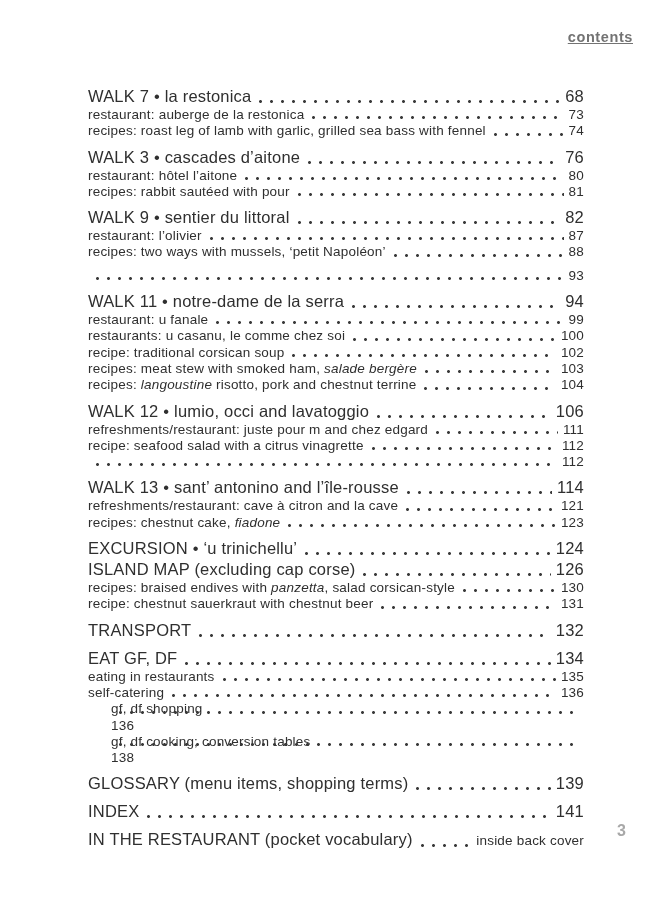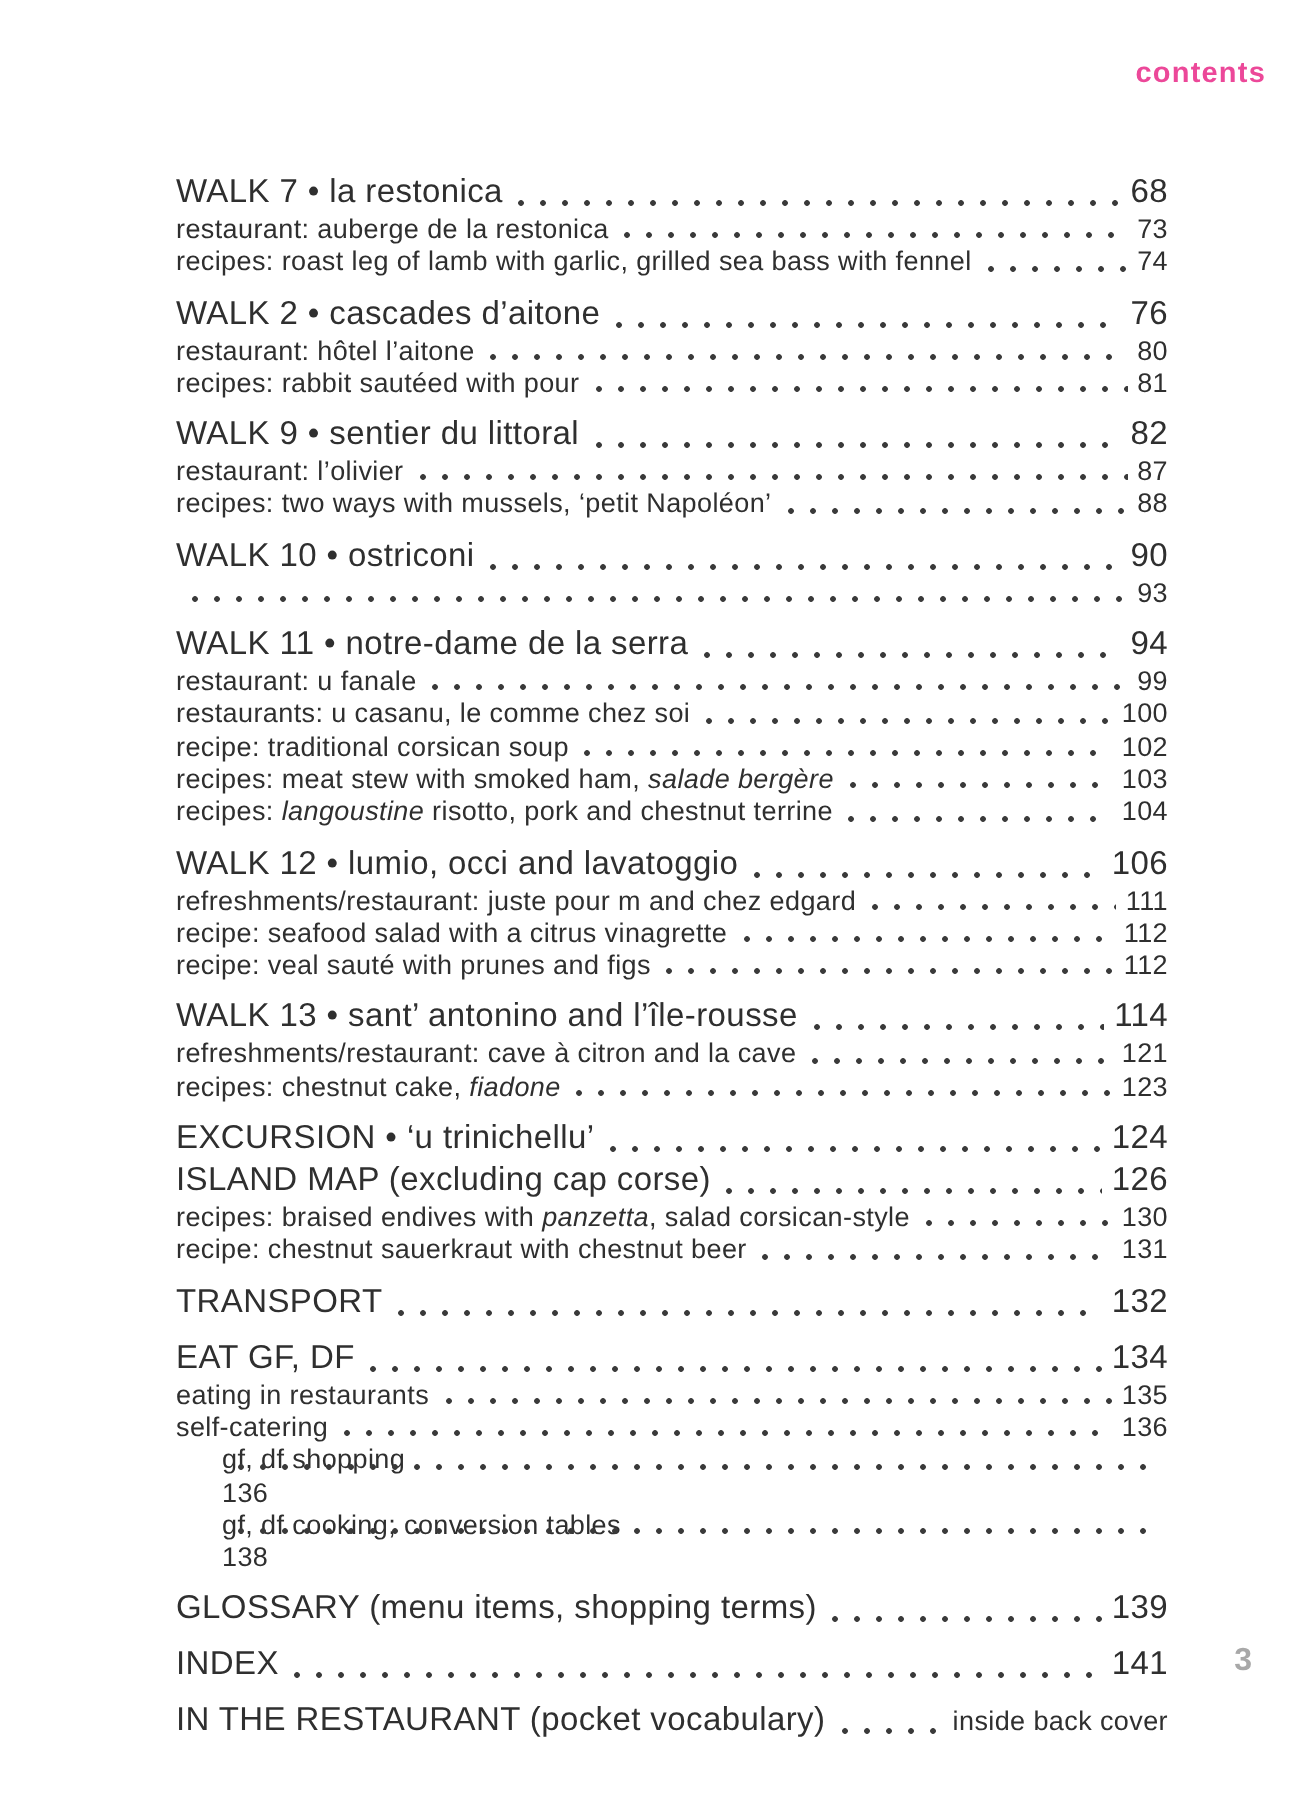--- a/index.html
+++ b/index.html
@@ -22,21 +22,22 @@
     height: 904px;
     background: #ffffff;
   }
   .contents-label {
     position: absolute;
     top: 29px;
     right: 23px;
     font-size: 14.5px;
     font-weight: bold;
     letter-spacing: 0.6px;
-    color: #ec4899;
+    color: #737373;
+    text-decoration: underline;
   }
   .toc {
     position: absolute;
     left: 88px;
     right: 72px;
     top: 86px;
   }
   .group { margin-bottom: 7px; }
   .group:last-child { margin-bottom: 0; }
   .row {
@@ -114,21 +115,21 @@
           <span class="pg">73</span>
         </div>
         <div class="row sub">
           <span class="txt"><span>recipes: roast leg of lamb with garlic, grilled sea bass with fennel</span></span>
           <span class="dots"></span>
           <span class="pg">74</span>
         </div>
       </div>
       <div class="group">
         <div class="row header">
-          <span class="txt"><span>WALK 2 • cascades d’aitone</span></span>
+          <span class="txt"><span>WALK 3 • cascades d’aitone</span></span>
           <span class="dots"></span>
           <span class="pg">76</span>
         </div>
         <div class="row sub">
           <span class="txt"><span>restaurant: hôtel l’aitone</span></span>
           <span class="dots"></span>
           <span class="pg">80</span>
         </div>
         <div class="row sub">
           <span class="txt"><span>recipes: rabbit sautéed with pour</span></span>
@@ -147,25 +148,20 @@
           <span class="dots"></span>
           <span class="pg">87</span>
         </div>
         <div class="row sub">
           <span class="txt"><span>recipes: two ways with mussels, ‘petit Napoléon’</span></span>
           <span class="dots"></span>
           <span class="pg">88</span>
         </div>
       </div>
       <div class="group">
-        <div class="row header">
-          <span class="txt"><span>WALK 10 • ostriconi</span></span>
-          <span class="dots"></span>
-          <span class="pg">90</span>
-        </div>
         <div class="row sub">
           <span class="dots"></span>
           <span class="pg">93</span>
         </div>
       </div>
       <div class="group">
         <div class="row header">
           <span class="txt"><span>WALK 11 • notre-dame de la serra</span></span>
           <span class="dots"></span>
           <span class="pg">94</span>
@@ -206,21 +202,20 @@
           <span class="txt"><span>refreshments/restaurant: juste pour m and chez edgard</span></span>
           <span class="dots"></span>
           <span class="pg">111</span>
         </div>
         <div class="row sub">
           <span class="txt"><span>recipe: seafood salad with a citrus vinagrette</span></span>
           <span class="dots"></span>
           <span class="pg">112</span>
         </div>
         <div class="row sub">
-          <span class="txt"><span>recipe: veal sauté with prunes and figs</span></span>
           <span class="dots"></span>
           <span class="pg">112</span>
         </div>
       </div>
       <div class="group">
         <div class="row header">
           <span class="txt"><span>WALK 13 • sant’ antonino and l’île-rousse</span></span>
           <span class="dots"></span>
           <span class="pg">114</span>
         </div>

